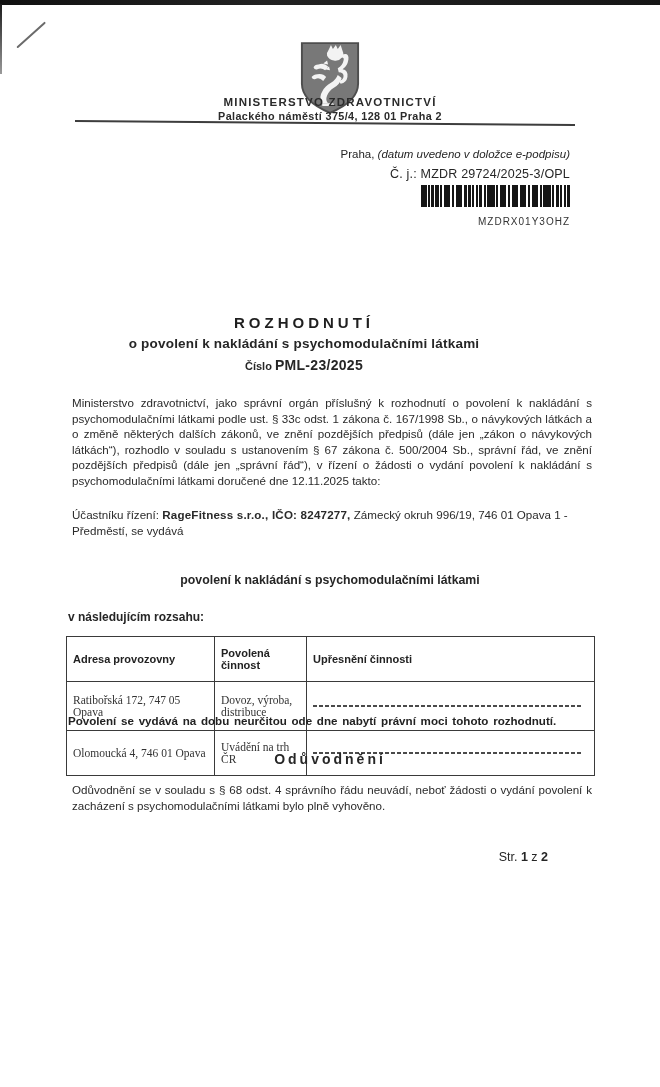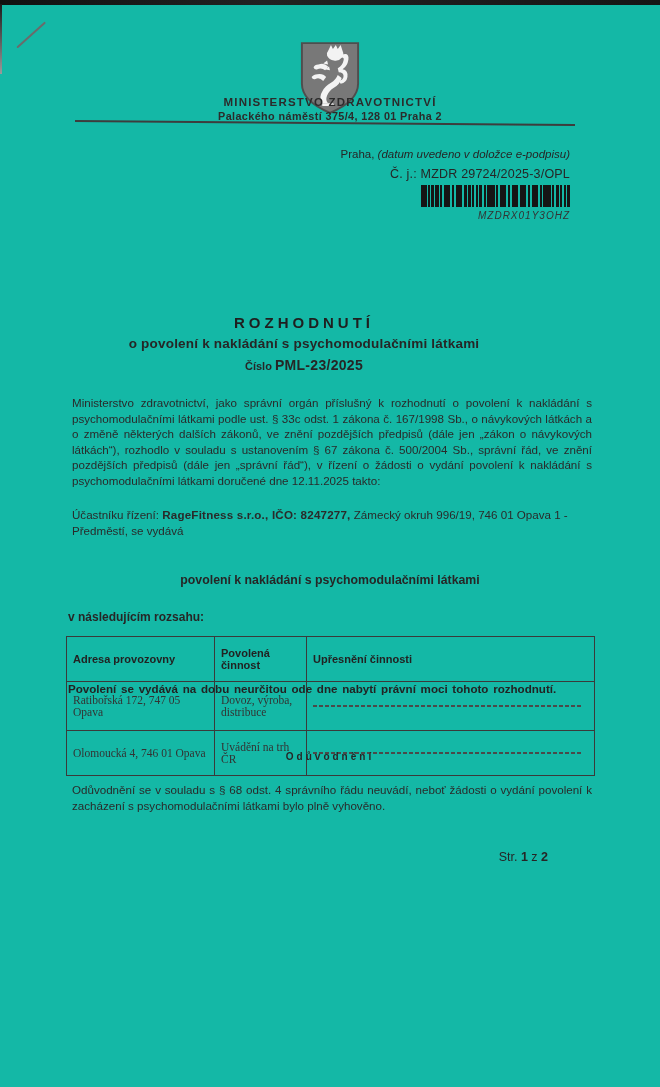--- a/index.html
+++ b/index.html
@@ -1,20 +1,20 @@
 <!DOCTYPE html>
 <html><head>
 <meta charset="utf-8">
 <style>
   html,body{margin:0;padding:0;background:#e9e9e9;}
   .page{
     position:relative;
     width:660px;height:1087px;
     margin:0 auto;
-    background:#14b8a6;
+    background:#ffffff;
     overflow:hidden;
     font-family:"Liberation Sans", sans-serif;
     color:#262626;
   }
   
   .scan-top-bar{position:absolute;left:0;top:0;width:660px;height:5px;background:linear-gradient(90deg,#111 0%,#222 40%,#161616 100%);}
   .scan-left-edge{position:absolute;left:0;top:4px;width:2px;height:70px;background:linear-gradient(#1b1b1b,#9a9a9a);}
   .scan-scratch{position:absolute;left:12px;top:34px;width:38px;height:1.6px;background:#6b6b6b;transform:rotate(-42deg);border-radius:2px;}
   
   .emblem{position:absolute;left:299px;top:41px;width:62px;height:74px;}
@@ -25,21 +25,21 @@
   .meta{position:absolute;right:90px;top:148px;width:420px;text-align:right;}
   .meta .city-line{font-size:11.5px;}
   .meta .city-line em{font-style:italic;}
   .meta .ref-line{font-size:12.5px;margin-top:7px;letter-spacing:.2px;}
   .barcode{margin-top:4px;margin-left:auto;width:143px;height:22px;
     background:
       repeating-linear-gradient(90deg,#151515 0 2px,transparent 2px 4px),
       repeating-linear-gradient(90deg,#151515 0 1px,transparent 1px 7px),
       repeating-linear-gradient(90deg,#151515 0 3px,transparent 3px 11px);
     border-left:3px solid #151515;border-right:3px solid #151515;}
-  .barcode-text{font-size:10px;letter-spacing:1px;margin-top:3px;color:#333;font-style:italic;}
+  .barcode-text{font-size:10px;letter-spacing:1px;margin-top:9px;color:#333;}
   
   .title-block{position:absolute;left:0;top:314px;width:608px;text-align:center;}
   .title-main{font-size:15px;font-weight:bold;letter-spacing:4px;color:#1f1f1f;}
   .title-sub{font-size:13.5px;font-weight:bold;margin-top:5px;letter-spacing:.2px;}
   .title-num{margin-top:5px;font-weight:bold;}
   .title-num .num-label{font-size:11px;margin-top:34px;}
   .title-num .num-value{font-size:14px;letter-spacing:.3px;}
   
   .para{position:absolute;left:72px;width:520px;font-size:11.6px;line-height:15.6px;text-align:justify;color:#2a2a2a;}
   .p1{top:395px;}
@@ -52,23 +52,23 @@
   .perm-table th,.perm-table td{border:1.6px solid #3a3a3a;padding:10px 6px;vertical-align:middle;text-align:left;}
   .perm-table th{font-size:11px;font-weight:bold;height:19px;color:#222;}
   .perm-table td{font-family:"Liberation Serif", serif;font-size:11.5px;color:#333;}
   .col-addr{width:148px;}
   .col-act{width:92px;}
   .col-det{width:288px;}
   .row-1 td{height:28px;}
   .row-2 td{height:17px;}
   .dash-fill{display:block;height:2px;width:98%;
     background:repeating-linear-gradient(90deg,#4a4a4a 0 4px,transparent 4px 6px);}
-  .validity-line{position:absolute;left:68px;top:682px;width:530px;font-weight:bold;font-size:11.6px;word-spacing:1.5px;color:#222;}
+  .validity-line{position:absolute;left:68px;top:714px;width:530px;font-weight:bold;font-size:11.6px;word-spacing:1.5px;color:#222;}
   
-  .just-heading{position:absolute;left:0;top:751px;width:660px;text-align:center;font-weight:bold;font-size:10px;letter-spacing:3px;}
+  .just-heading{position:absolute;left:0;top:751px;width:660px;text-align:center;font-weight:bold;font-size:14px;letter-spacing:3px;}
   .p3{top:782px;}
   
   .footer-page{position:absolute;right:112px;top:850px;font-size:12.5px;}
   .footer-page b{font-size:12.5px;}
 </style>
 </head>
 <body>
 
 <div class="page">
 

